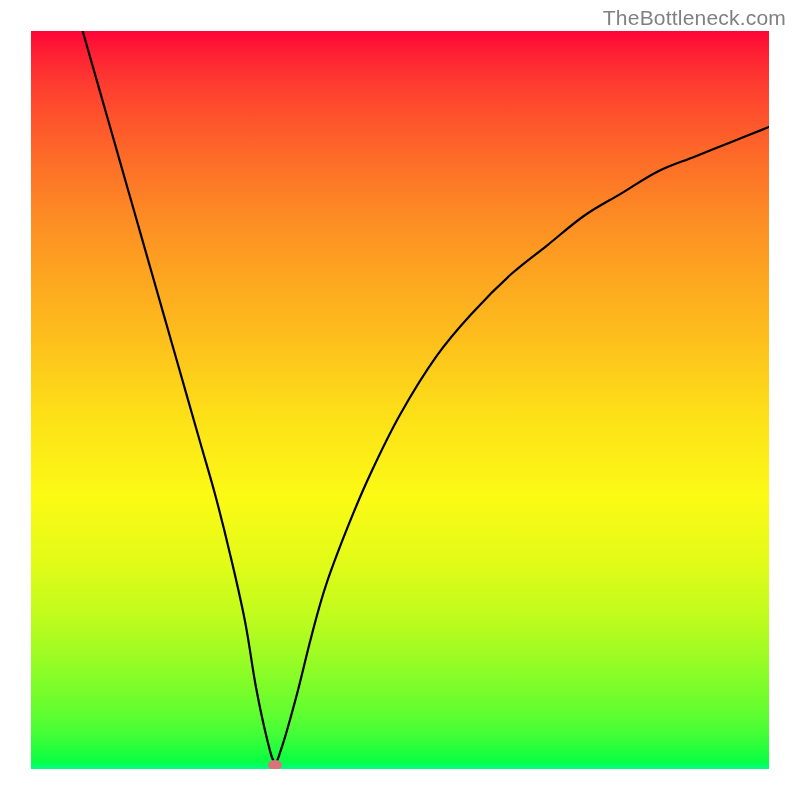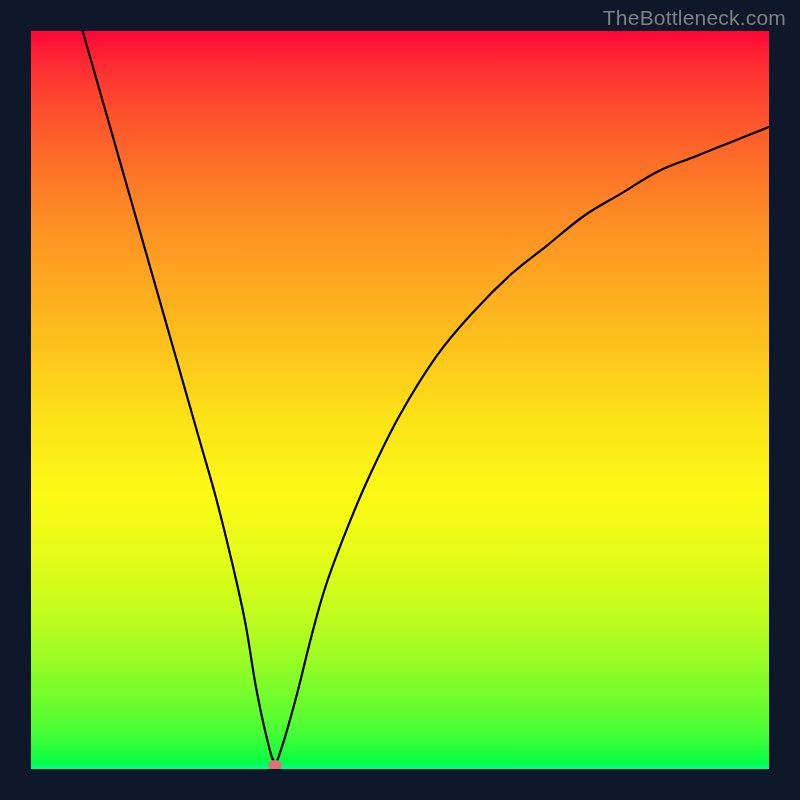--- a/index.html
+++ b/index.html
@@ -3,21 +3,21 @@
 <meta charset="utf-8">
 <style>
   * { margin: 0; padding: 0; box-sizing: border-box; }
   html, body { width: 800px; height: 800px; overflow: hidden; }
   body { background: #000; font-family: Arial, Helvetica, sans-serif; }
 
   .frame {
     position: absolute;
     left: 0; top: 0;
     width: 800px; height: 800px;
-    background: #0f172a;
+    background: #ffffff;
   }
   .plot-area {
     position: absolute;
     left: 31px;
     top: 31px;
     width: 738px;
     height: 738px;
     background: linear-gradient(to bottom,
       #fe0537 0%,
       #fe2034 3%,

